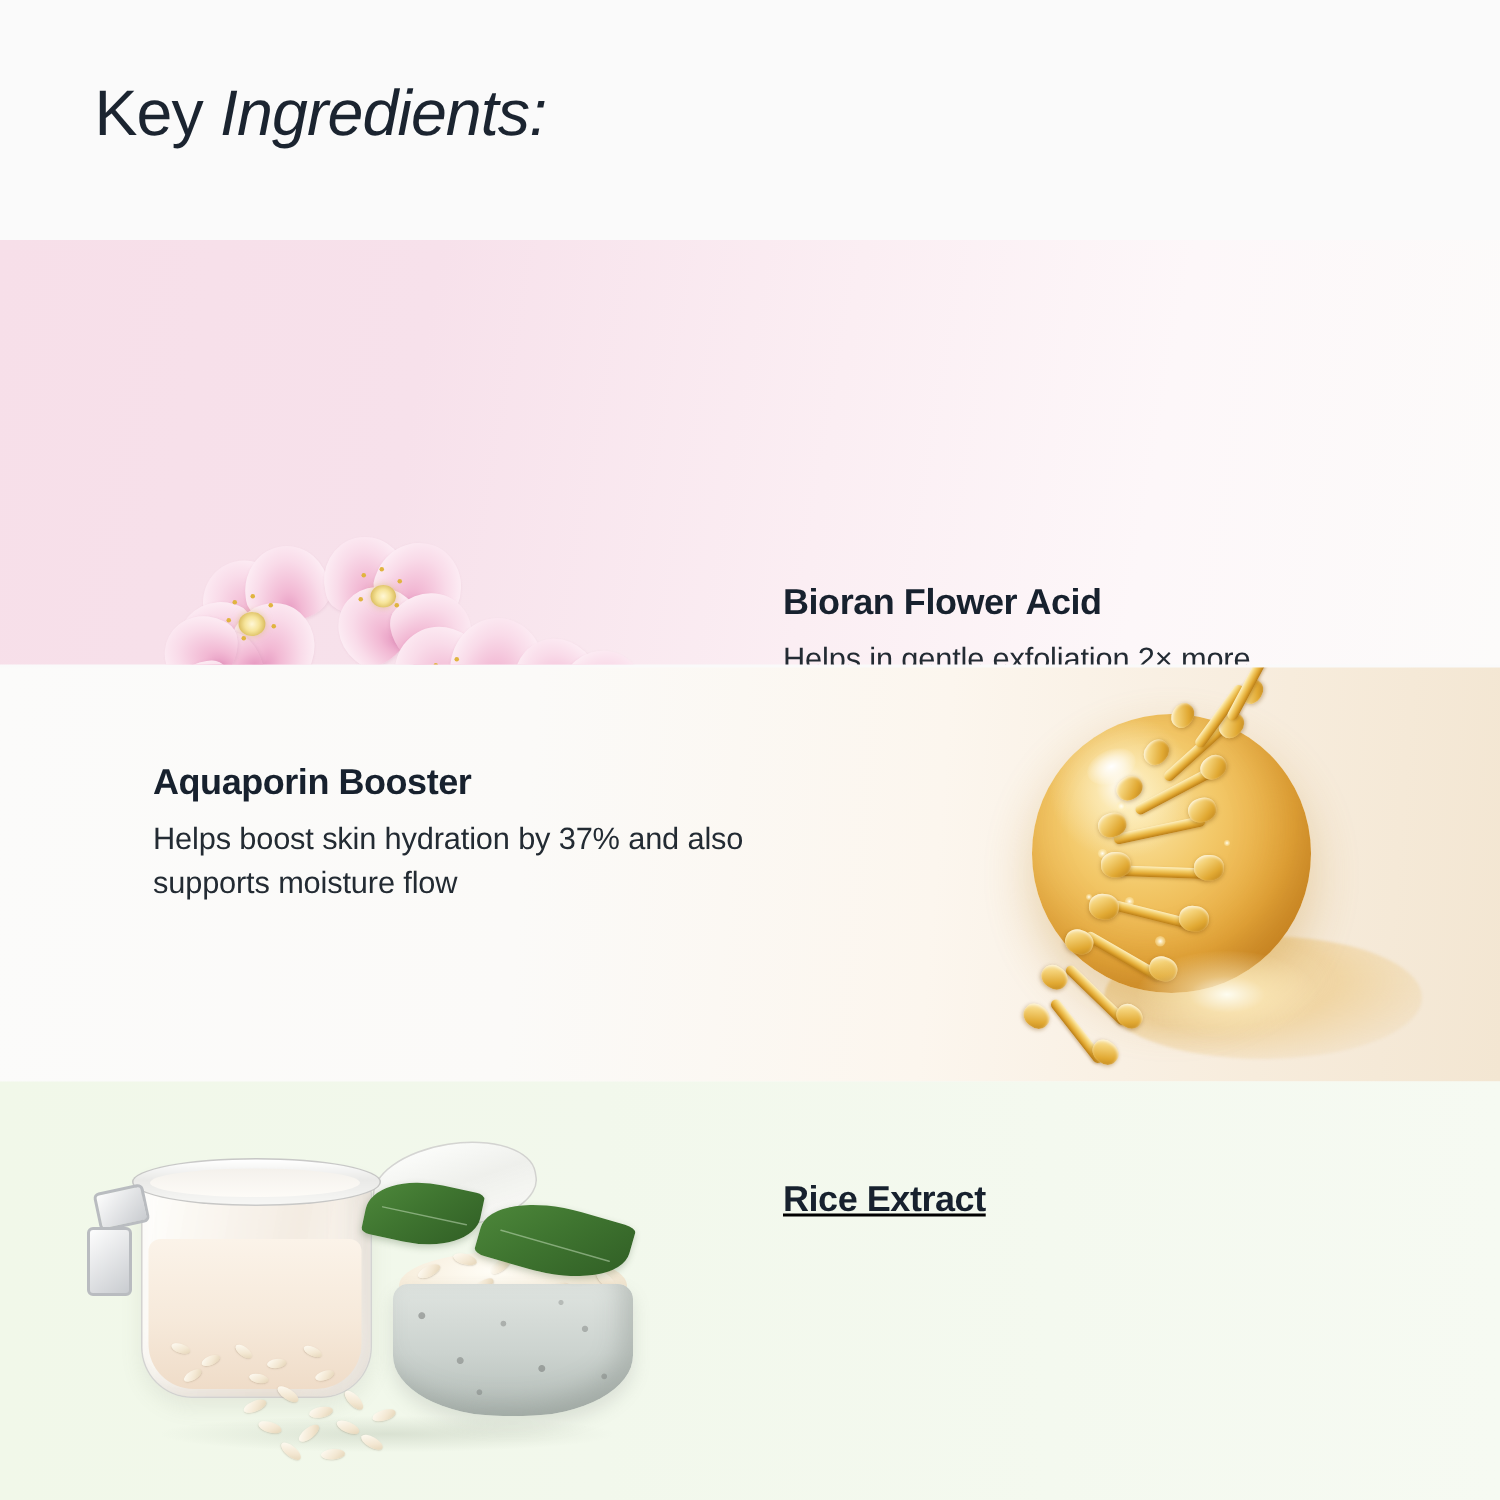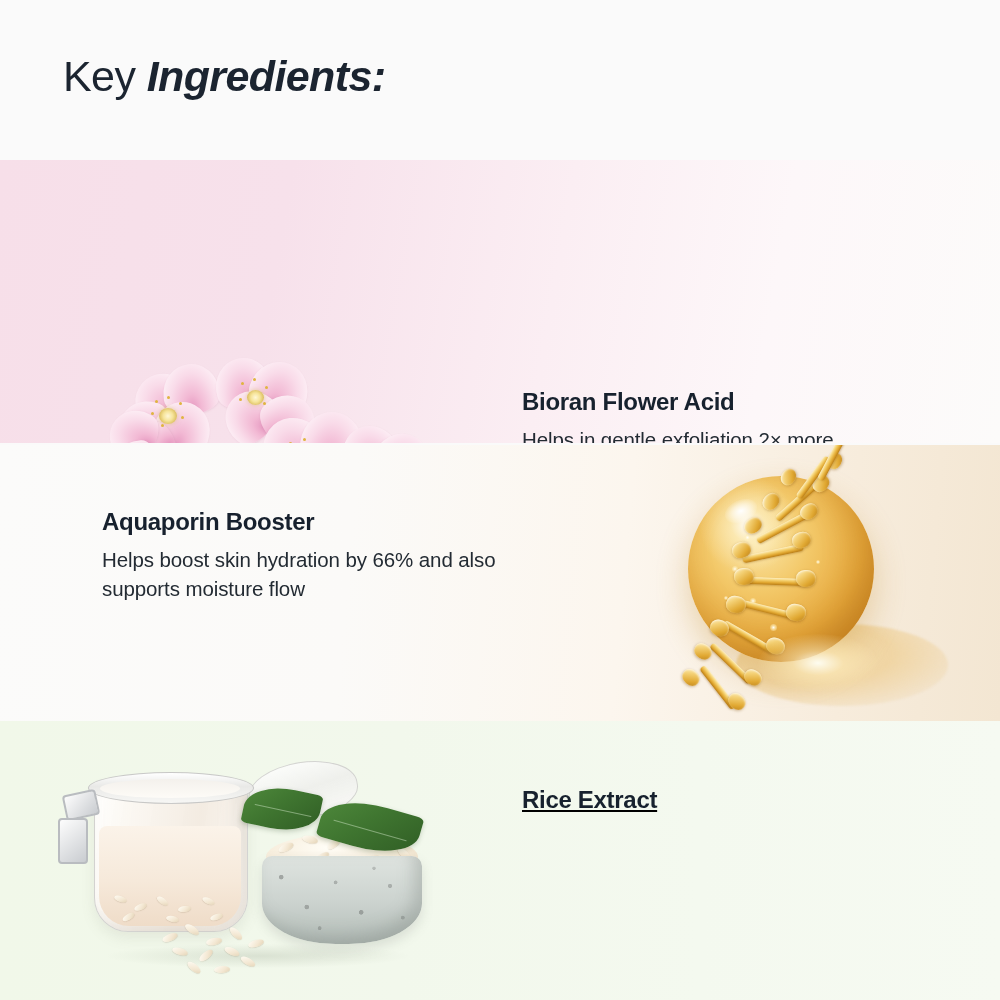--- a/index.html
+++ b/index.html
@@ -34,21 +34,21 @@
     position: absolute;
     left: 63px;
     top: 50px;
     font-size: 43px;
     line-height: 52px;
     color: #1b2430;
     letter-spacing: -0.6px;
     white-space: nowrap;
   }
   .page-title .t-reg { font-weight: 500; }
-  .page-title .t-ital { font-weight: 700; font-style: italic; }
+  .page-title .t-ital { font-weight: 400; font-style: italic; }
 
   
   .band {
     position: absolute;
     left: 0;
     width: 1000px;
     overflow: hidden;
   }
   .band-1 {
     top: 160px;
@@ -350,21 +350,21 @@
     <div class="txt-block tb-1">
       <p class="ing-title">Bioran Flower Acid</p>
       <p class="ing-desc">Helps in gentle exfoliation 2× more effectively than AHAs/BHAs—without irritation</p>
     </div>
   </div>
 
   <div class="band band-2">
 
     <div class="txt-block tb-2" style="left:102px;top:63px;">
       <p class="ing-title">Aquaporin Booster</p>
-      <p class="ing-desc">Helps boost skin hydration by 66% and also supports moisture flow</p>
+      <p class="ing-desc">Helps boost skin hydration by 37% and also supports moisture flow</p>
     </div>
 
     <div class="art art-gold" style="left:620px;top:3px;">
       <div class="gold-puddle"></div>
       <div class="gold-sphere"></div>
       <div class="gold-hl"></div>
 
       <div class="sparkle" style="left:124px;top:86px;width:7px;height:7px;"></div>
       <div class="sparkle" style="left:142px;top:104px;width:5px;height:5px;"></div>
       <div class="sparkle" style="left:112px;top:118px;width:6px;height:6px;"></div>

